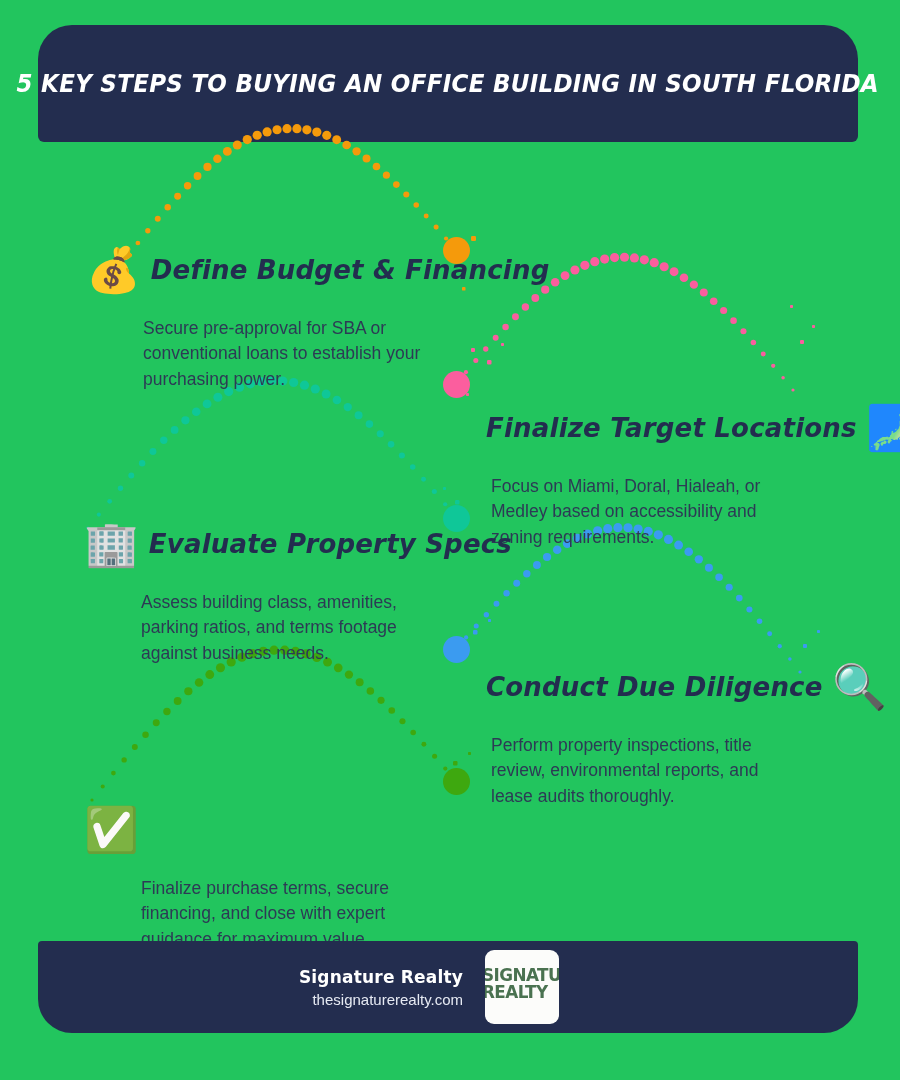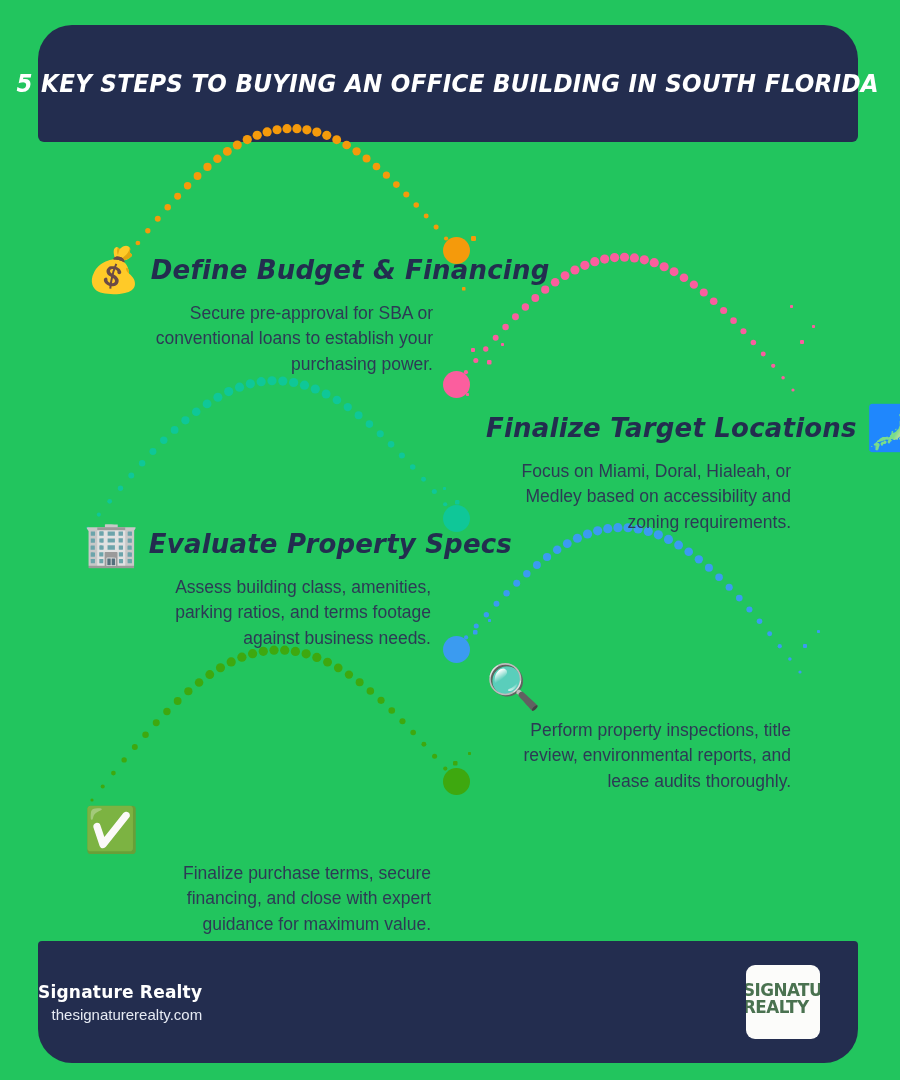--- a/index.html
+++ b/index.html
@@ -70,37 +70,36 @@
     font-weight:bold;
     font-style:italic;
     white-space:nowrap;
     letter-spacing:0.2px;
   }
   .step-body {
     color:#2D3A55;
     font-family:"Liberation Sans", sans-serif;
     font-size:17.5px;
     line-height:1.45;
-    margin-top:9px;
+    margin-top:24px;
     max-width:290px;
-    text-align:right;
   }
   .step.align-left .step-body { margin-left:57px; }
   .step.align-right .step-body { margin-left:5px; }
 
   
   .footer {
     position:absolute;
     left:38px; top:941px;
-    width:820px; height:122px;
+    width:820px; height:92px;
     background:#232D4F;
     border-radius:4px 4px 34px 34px;
     display:flex;
     align-items:center;
-    justify-content:space-between;
+    justify-content:center;
     padding-right:38px;
     gap:22px;
   }
   .footer-text { text-align:right; }
   .footer-brand {
     color:#FFFFFF;
     font-family:"DejaVu Sans", sans-serif;
     font-size:17px;
     font-weight:bold;
     letter-spacing:0.2px;
@@ -375,20 +374,21 @@
   <div class="step align-left" style="left:84px; top:522px;">
     <div class="step-head">
       <span class="step-emoji">🏢</span>
       <span class="step-title">Evaluate Property Specs</span>
     </div>
     <div class="step-body">Assess building class, amenities, parking ratios, and terms footage against business needs.</div>
   </div>
 
   <div class="step align-right" style="left:486px; top:665px;">
     <div class="step-head right-emoji">
+      <span class="step-title">Conduct Due Diligence</span>
       <span class="step-emoji">🔍</span>
     </div>
     <div class="step-body" style="max-width:300px;">Perform property inspections, title review, environmental reports, and lease audits thoroughly.</div>
   </div>
 
   <div class="step align-left" style="left:84px; top:808px;">
     <div class="step-head">
       <span class="step-emoji">✅</span>
     </div>
     <div class="step-body">Finalize purchase terms, secure financing, and close with expert guidance for maximum value.</div>

